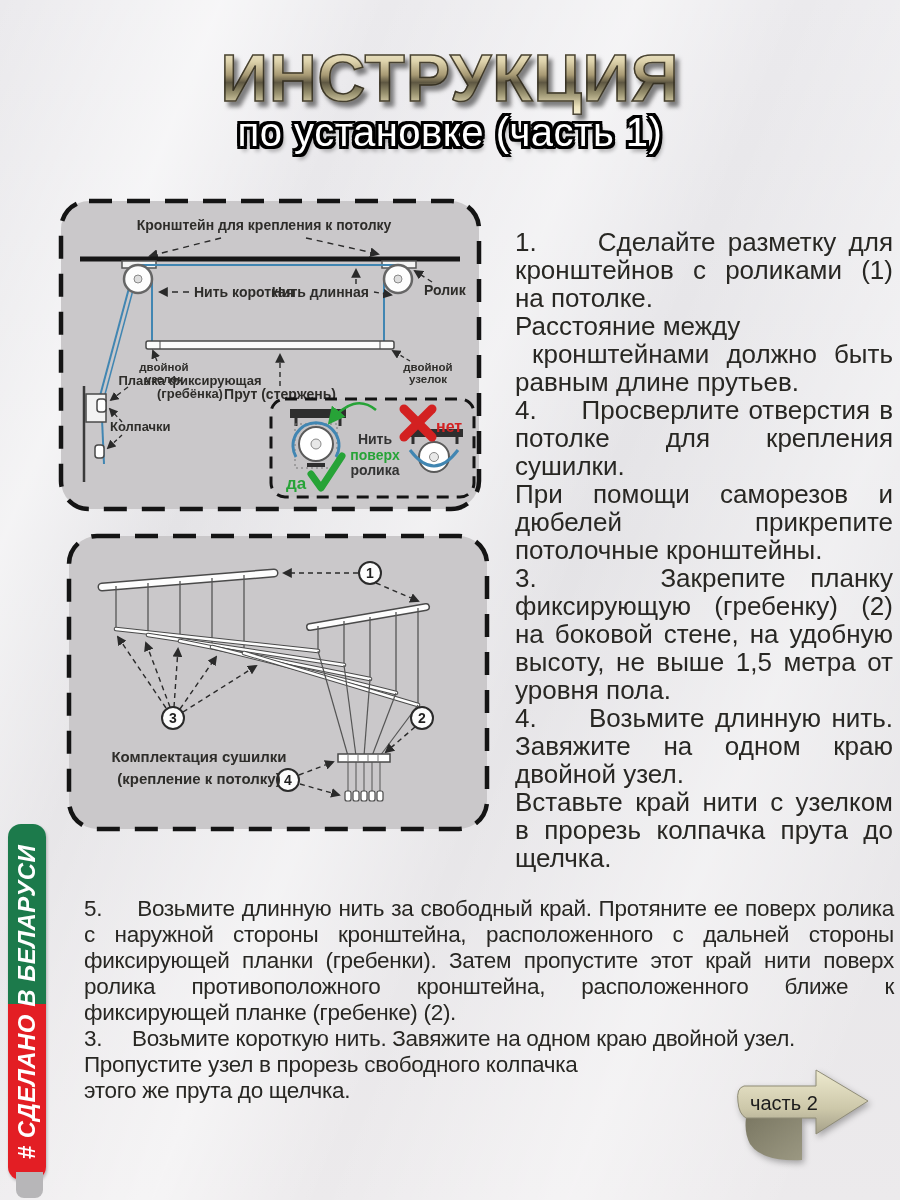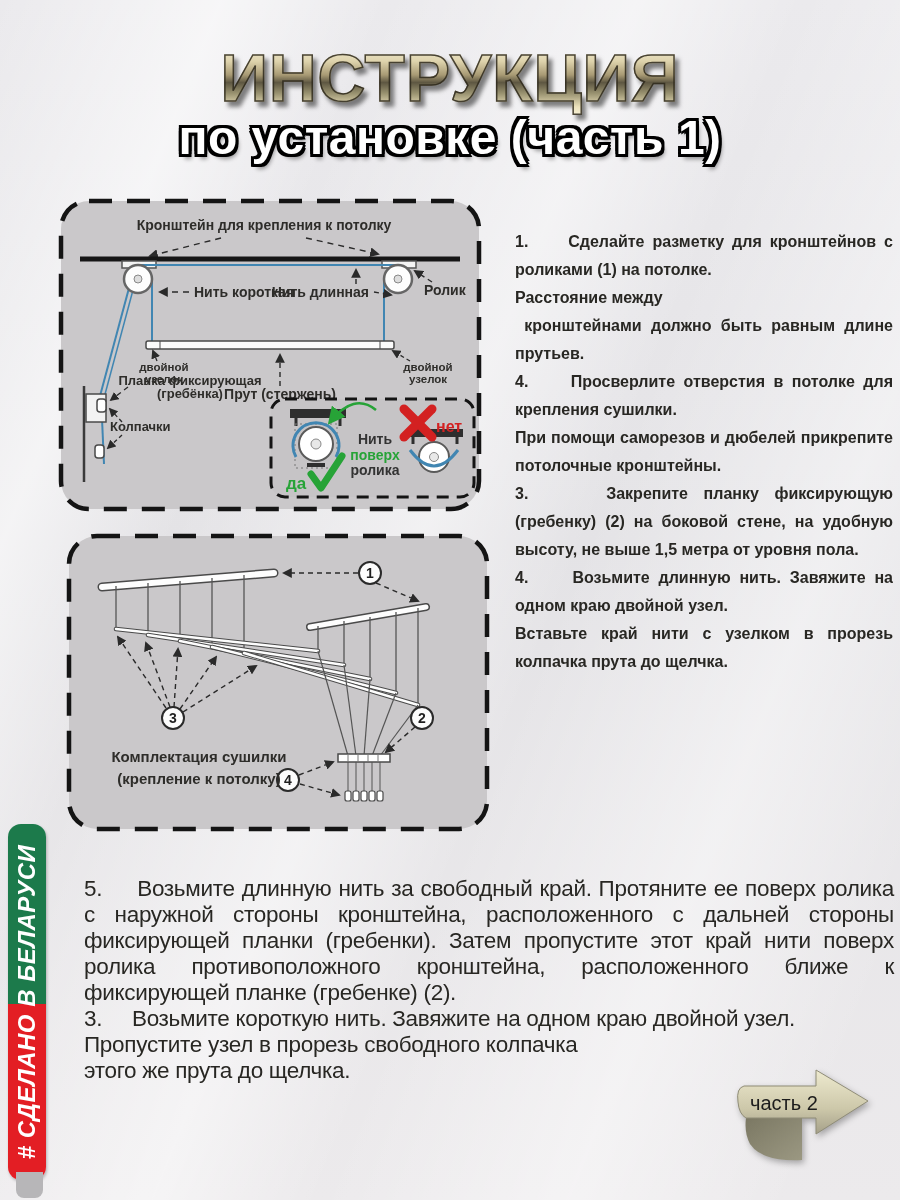--- a/index.html
+++ b/index.html
@@ -13,36 +13,36 @@
   }
   .titleblock{position:absolute;left:0;top:40px;width:900px;text-align:center;}
   .main-title{
     font-size:66px;font-weight:bold;letter-spacing:1px;display:inline-block;
     background:linear-gradient(180deg,#fbf7e4 0%,#ded3ac 28%,#a89a74 46%,#5e5742 56%,#98916f 70%,#ece2bc 88%,#f8f2d8 100%);
     -webkit-background-clip:text;background-clip:text;color:transparent;
     -webkit-text-stroke:1.5px rgba(45,40,28,.85);
     filter:drop-shadow(4px 5px 2px rgba(30,30,30,.55));
   }
   .sub-title{
-    margin-top:-6px;font-size:48px;font-weight:bold;color:#fff;letter-spacing:.5px;
+    margin-top:-6px;font-size:40px;font-weight:normal;color:#fff;letter-spacing:.5px;
     text-shadow:-3px -3px 0 #000,3px -3px 0 #000,-3px 3px 0 #000,3px 3px 0 #000,
       -3px 0 0 #000,3px 0 0 #000,0 -3px 0 #000,0 3px 0 #000,3px 5px 4px rgba(0,0,0,.4);
   }
   .diag{position:absolute;}
   svg text{font-family:"Liberation Sans",sans-serif;}
   .dl14{font-size:14px;font-weight:bold;fill:#2e2d2a;}
   .dl13{font-size:13px;font-weight:bold;fill:#2e2d2a;}
   .dl11{font-size:11.5px;font-weight:bold;fill:#2e2d2a;}
   .cnum{font-size:14px;font-weight:bold;fill:#1e1e1e;}
   .grn{fill:#27a337;}
   .red{fill:#d32121;}
   .steps-right{position:absolute;left:515px;top:228px;width:378px;}
-  .steps-bottom{position:absolute;left:84px;top:876px;width:810px;}
+  .steps-bottom{position:absolute;left:84px;top:896px;width:810px;}
   .step{white-space:pre-wrap;text-align:justify;margin:0;color:#282723;}
-  .steps-right .step{font-size:16px;line-height:28px;font-weight:bold;}
+  .steps-right .step{font-size:26px;line-height:28px;}
   .steps-bottom .step{font-size:22.5px;line-height:26px;letter-spacing:-.3px;}
   .banner{position:absolute;left:8px;top:824px;width:38px;height:356px;border-radius:13px;overflow:hidden;
     box-shadow:1px 2px 3px rgba(0,0,0,.25);}
   .banner-green{position:absolute;left:0;top:0;width:100%;height:50.5%;background:#1c7a4b;}
   .banner-red{position:absolute;left:0;bottom:0;width:100%;height:49.5%;background:#e31e24;}
   .banner-text{
     position:absolute;left:50%;top:50%;width:356px;height:38px;
     transform:translate(-50%,-50%) rotate(-90deg);
     color:#fff;font-weight:bold;font-style:italic;font-size:24px;line-height:38px;
     text-align:center;letter-spacing:.5px;white-space:nowrap;}

